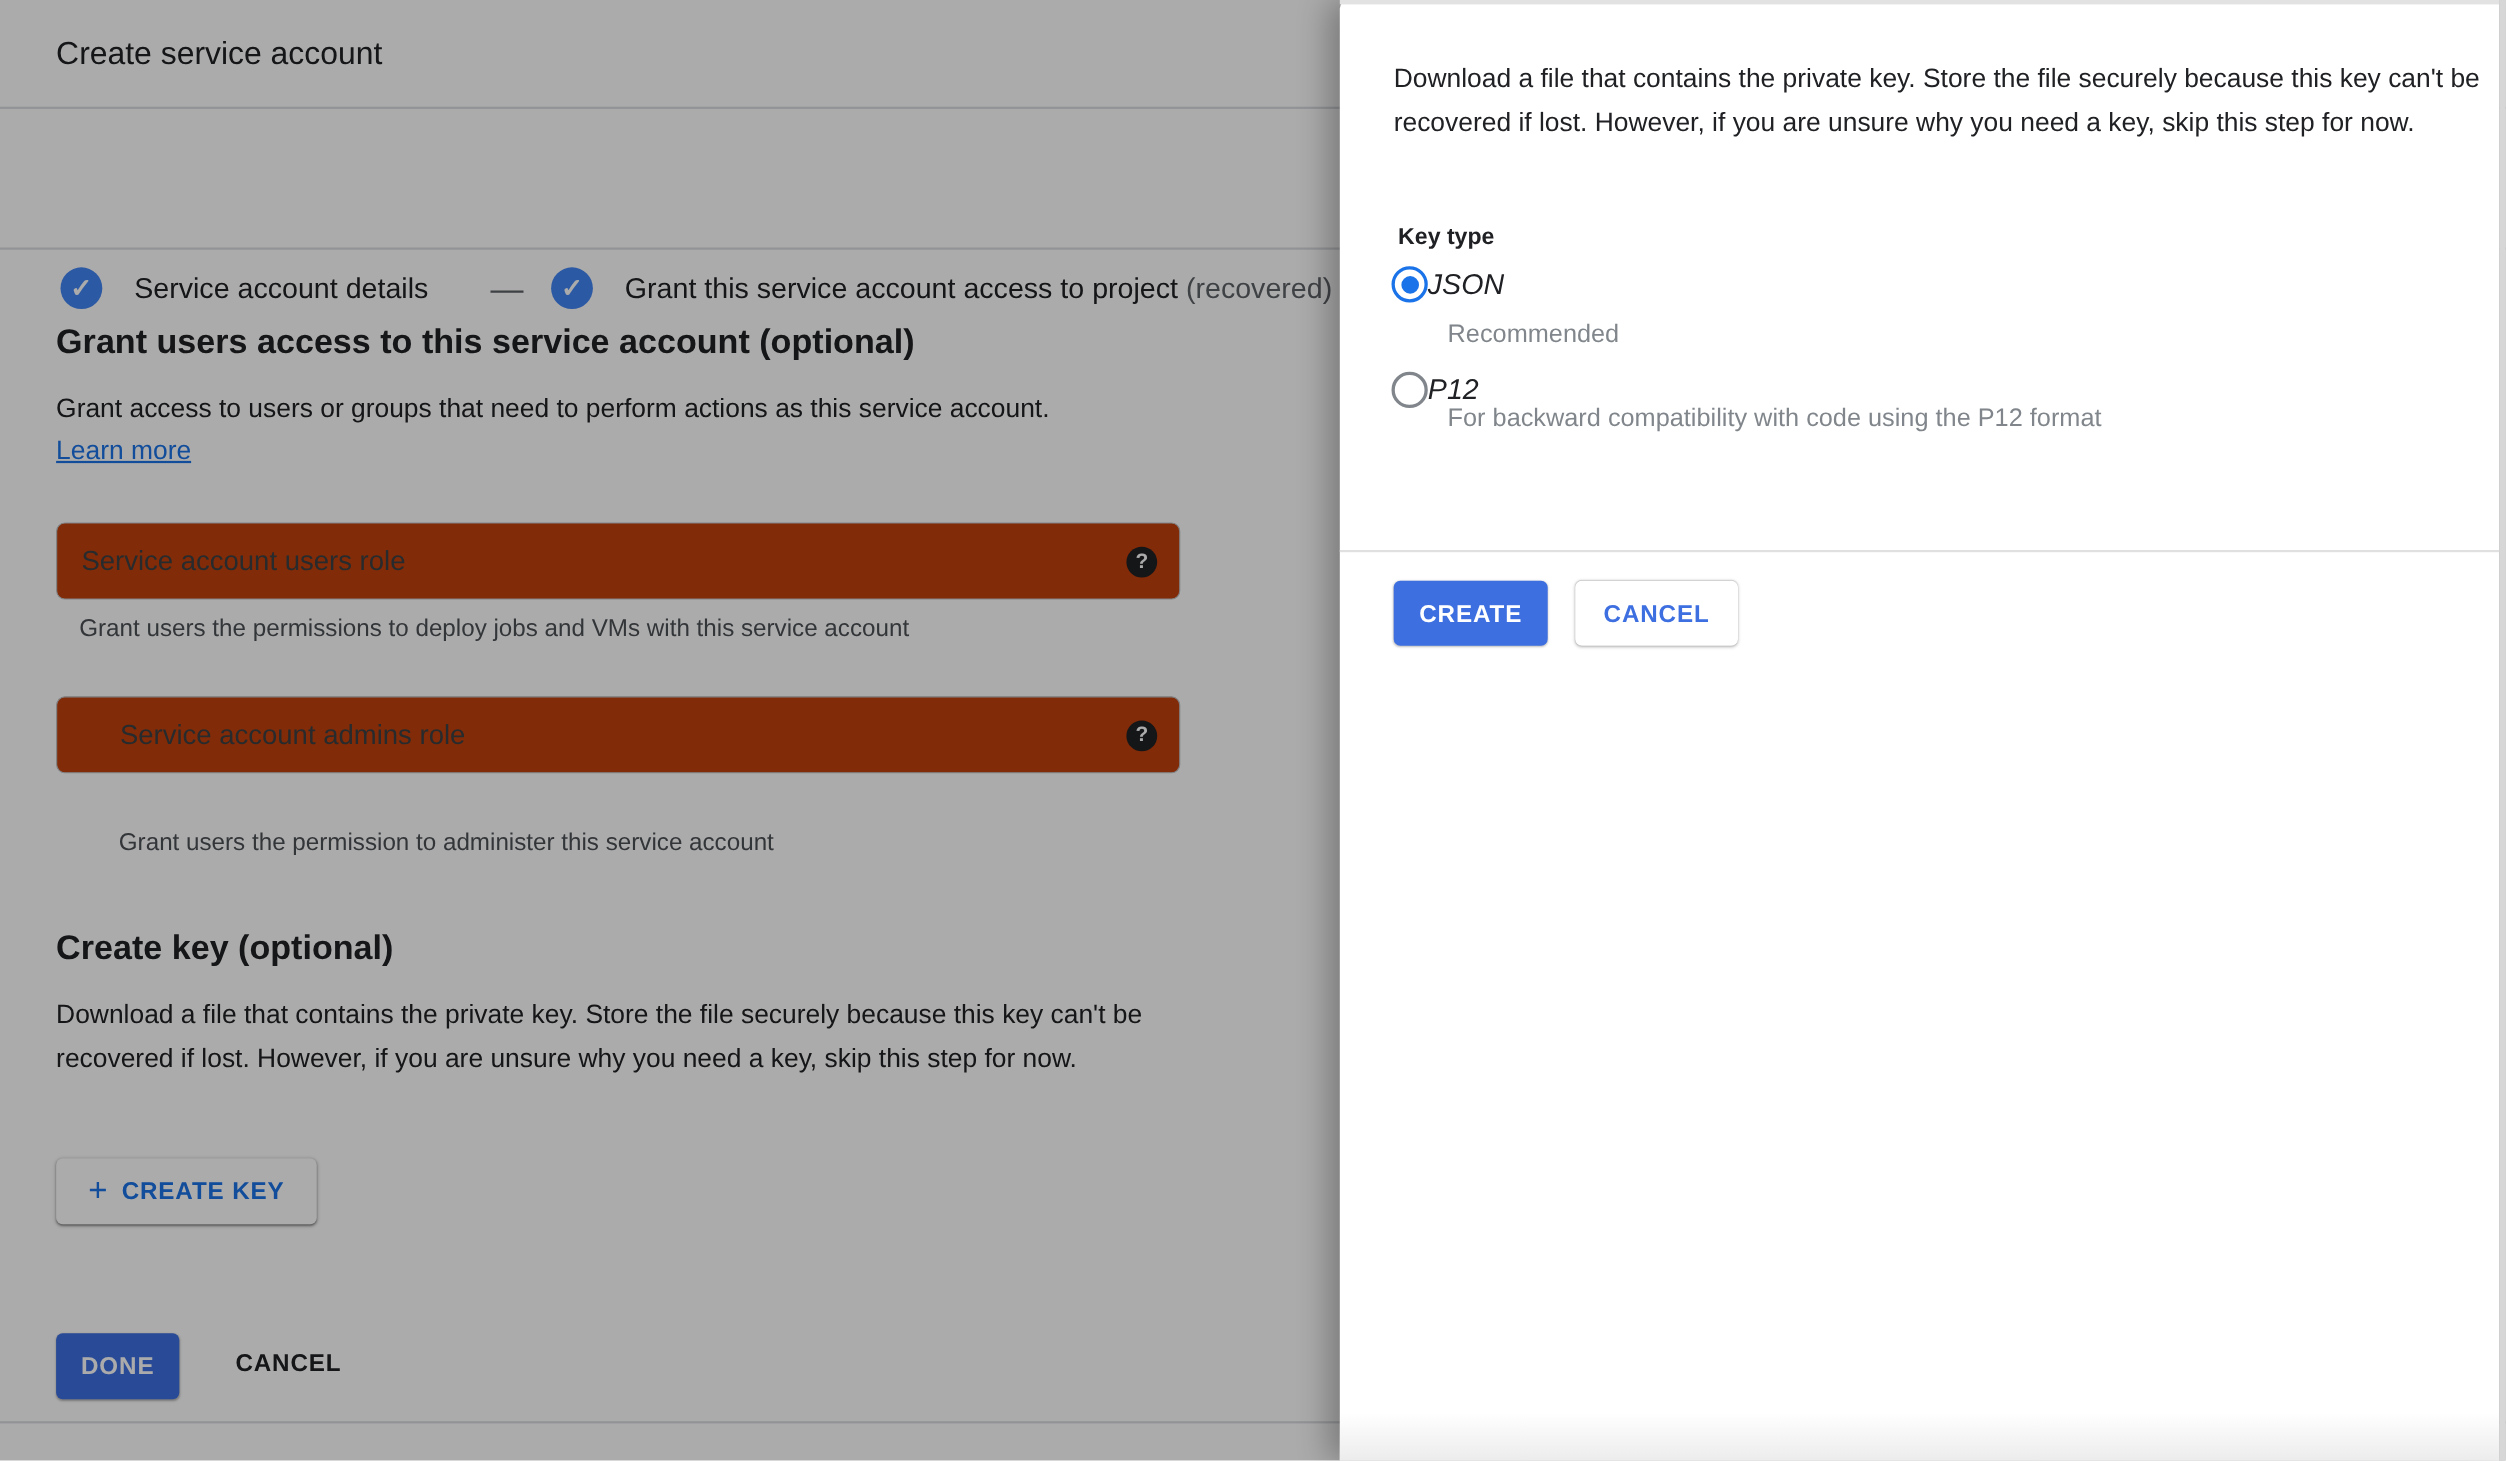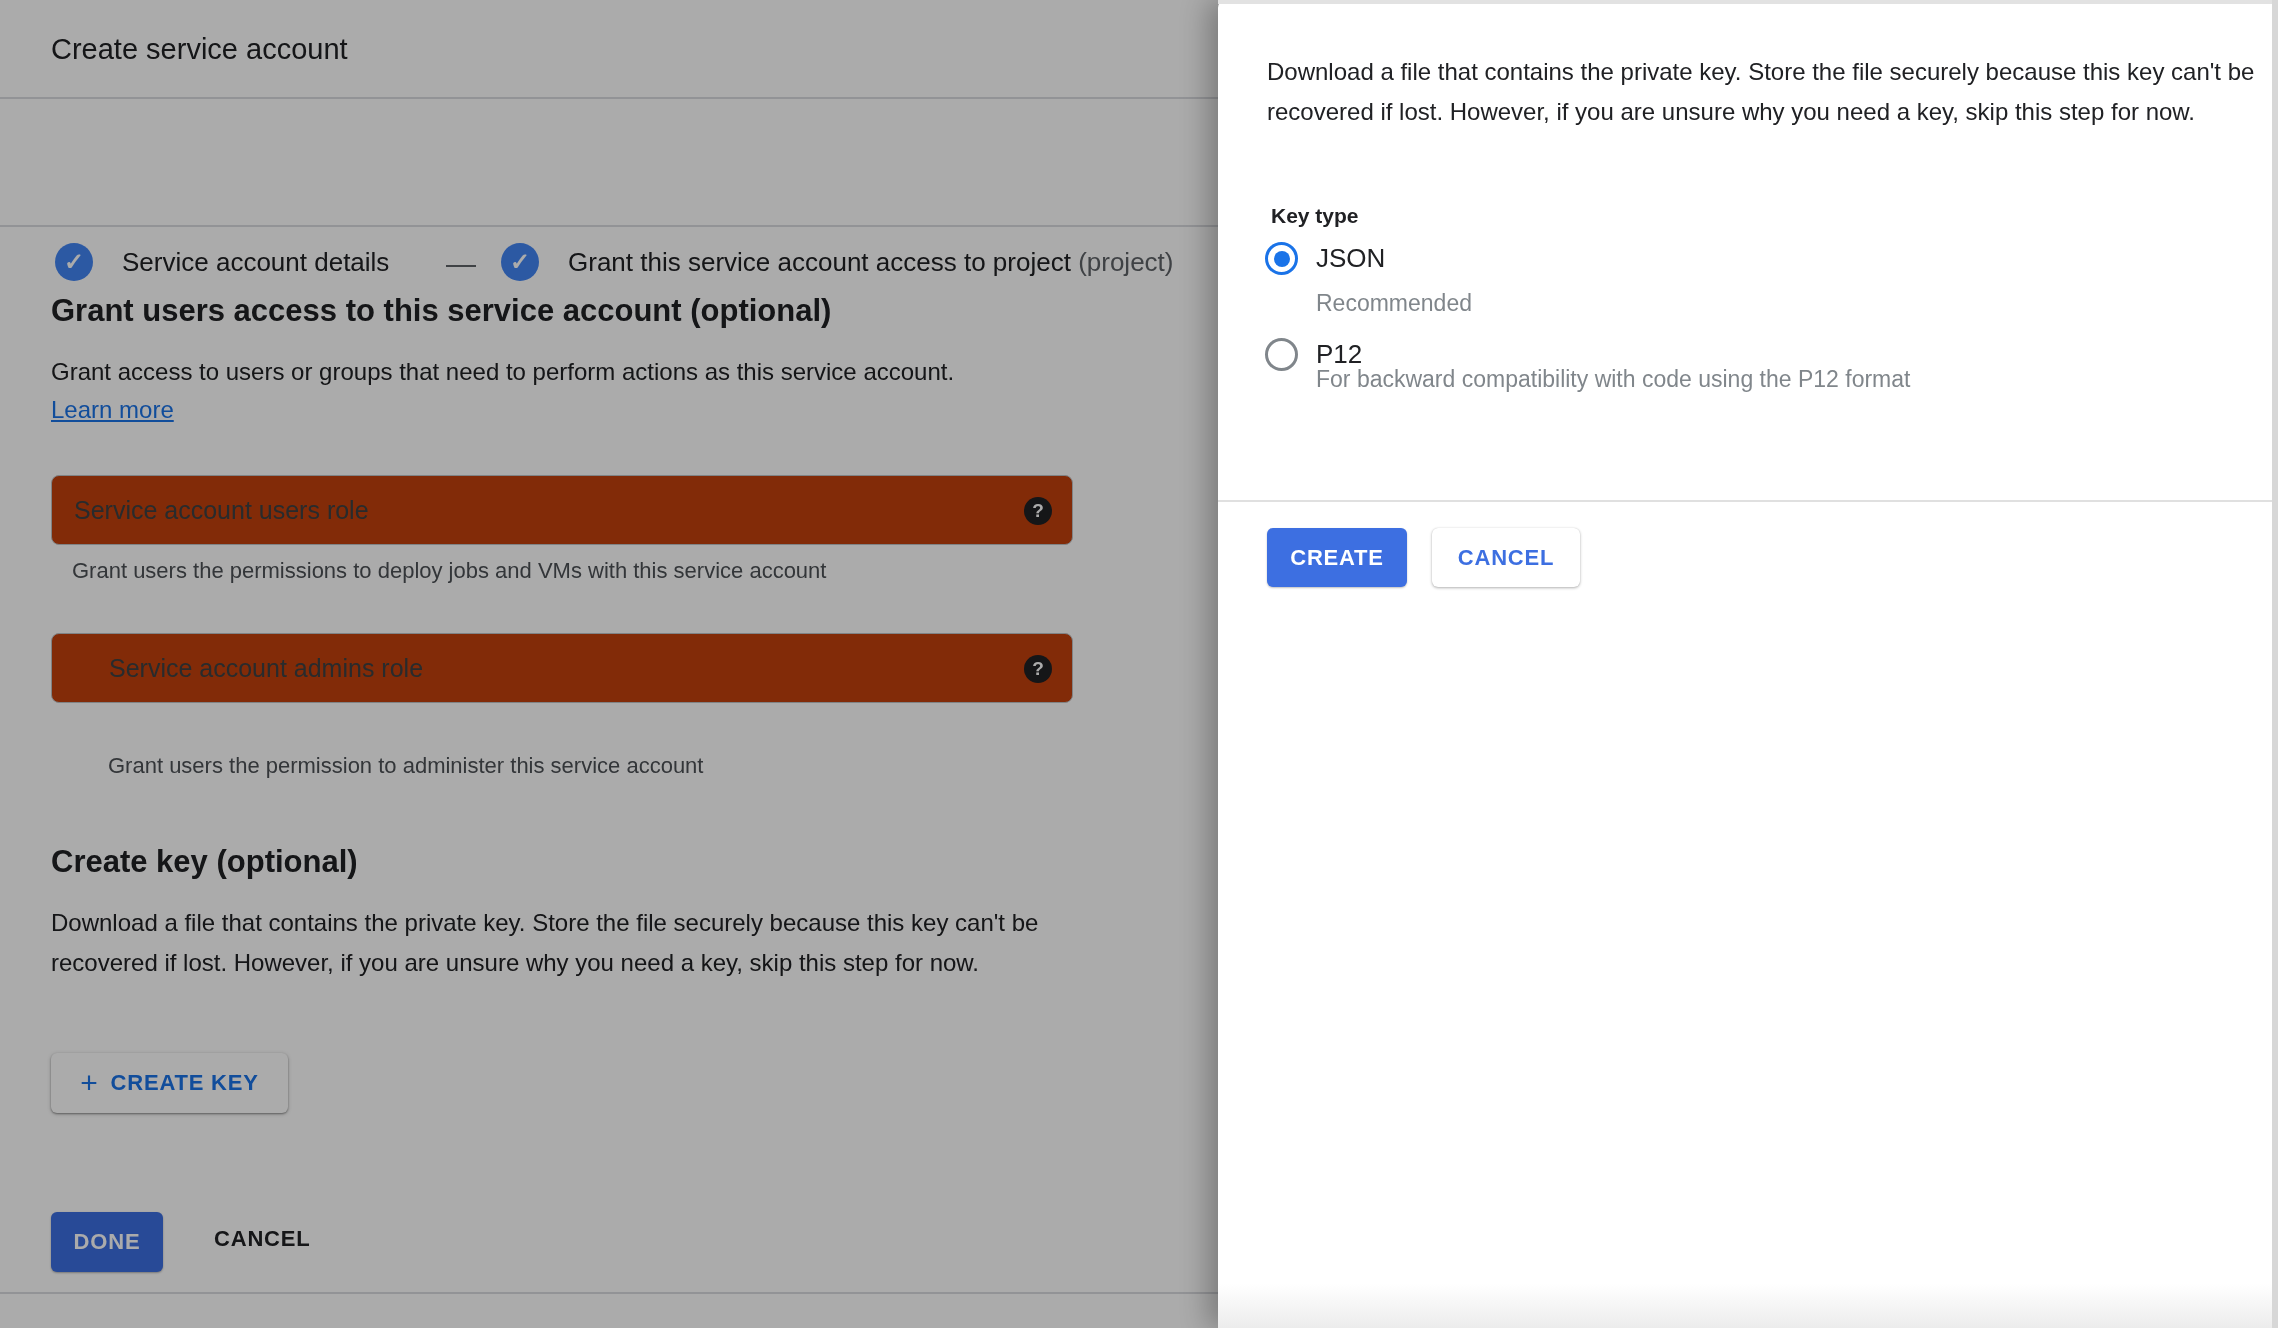--- a/index.html
+++ b/index.html
@@ -86,21 +86,21 @@
   .key-type-label { position:absolute; left:53px; top:204px; font-size:21px; font-weight:700; color:#202124; }
 
   .radio-row { position:absolute; left:47px; display:flex; align-items:flex-start; cursor:pointer; }
   .row-json { top:242px; }
   .row-p12  { top:338px; }
   .radio { width:33px; height:33px; border-radius:50%; flex:0 0 33px;
            display:flex; align-items:center; justify-content:center; }
   .radio-selected { border:3.5px solid #1a73e8; }
   .radio-selected .radio-dot { width:16px; height:16px; border-radius:50%; background:#1a73e8; }
   .radio-unselected { border:3px solid #80868b; }
-  .radio-label { margin-left:18px; font-size:26px; line-height:33px; color:#202124; }
+  .radio-label { font-size:26px; line-height:33px; color:#202124;font-style:italic; }
   .radio-desc { position:absolute; left:98px; font-size:23px; line-height:30px; color:#80868b; }
   .desc-json { top:288px; }
   .desc-p12  { top:364px; }
 
   .panel-divider { position:absolute; left:0; top:500px; width:100%; height:1.5px; background:#e0e0e0; }
 
   .create-btn { position:absolute; left:49px; top:528px; width:140px; height:59px;
                 background:#3d6fe1; color:#fff; border:none; border-radius:6px;
                 font-family:"Liberation Sans", sans-serif; font-size:22px; font-weight:700;
                 letter-spacing:.8px; cursor:pointer; box-shadow:0 1px 2px rgba(0,0,0,.25); }
@@ -124,21 +124,21 @@
     <div class="divider-h divider-header"></div>
 
     <div class="stepper">
       <div class="step step-1">
         <span class="step-check">✓</span>
         <span class="step-label">Service account details</span>
       </div>
       <span class="step-connector">—</span>
       <div class="step step-2">
         <span class="step-check">✓</span>
-        <span class="step-label"><span>Grant this service account access to project </span><span class="optional">(project)</span></span>
+        <span class="step-label"><span>Grant this service account access to project </span><span class="optional">(recovered)</span></span>
       </div>
     </div>
     <div class="divider-h divider-stepper"></div>
 
     <h2 class="section-heading h-grant">Grant users access to this service account (optional)</h2>
     <p class="body-text p-grant">Grant access to users or groups that need to perform actions as this service account.</p>
     <a class="learn-more">Learn more</a>
 
     <div class="role-field field-users">
       <input class="role-input" type="text" placeholder="Service account users role" style="">

